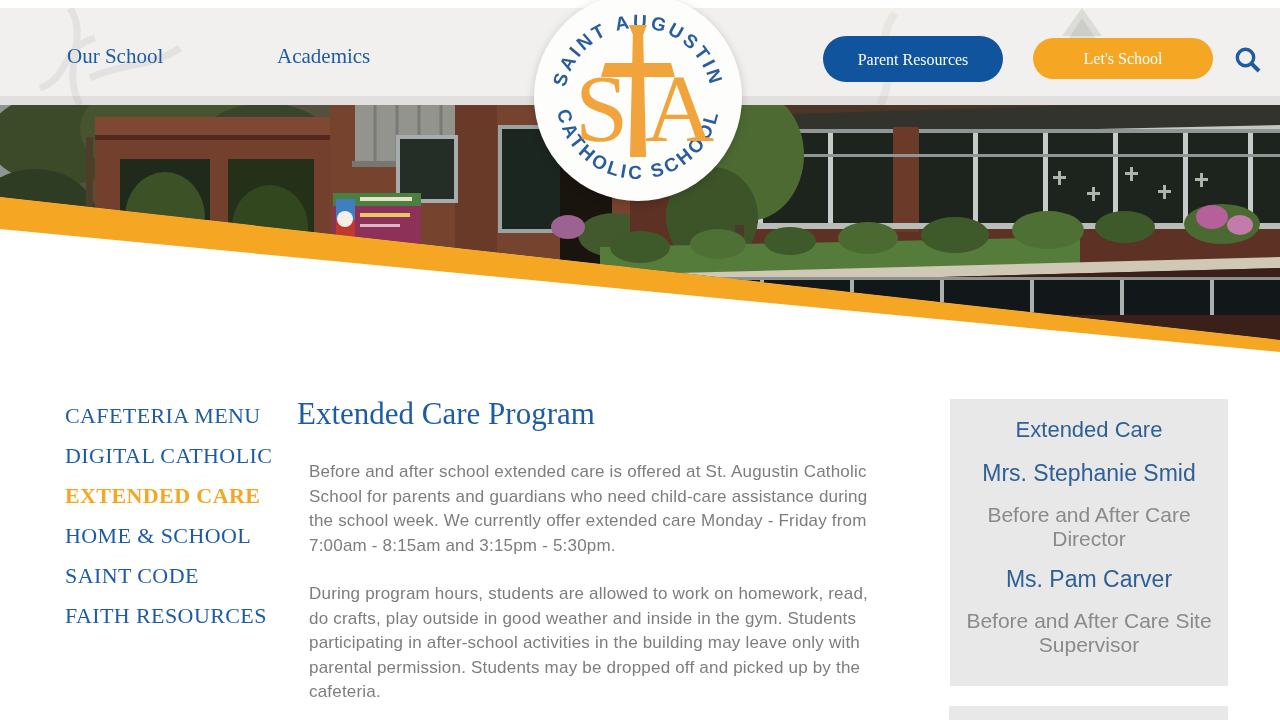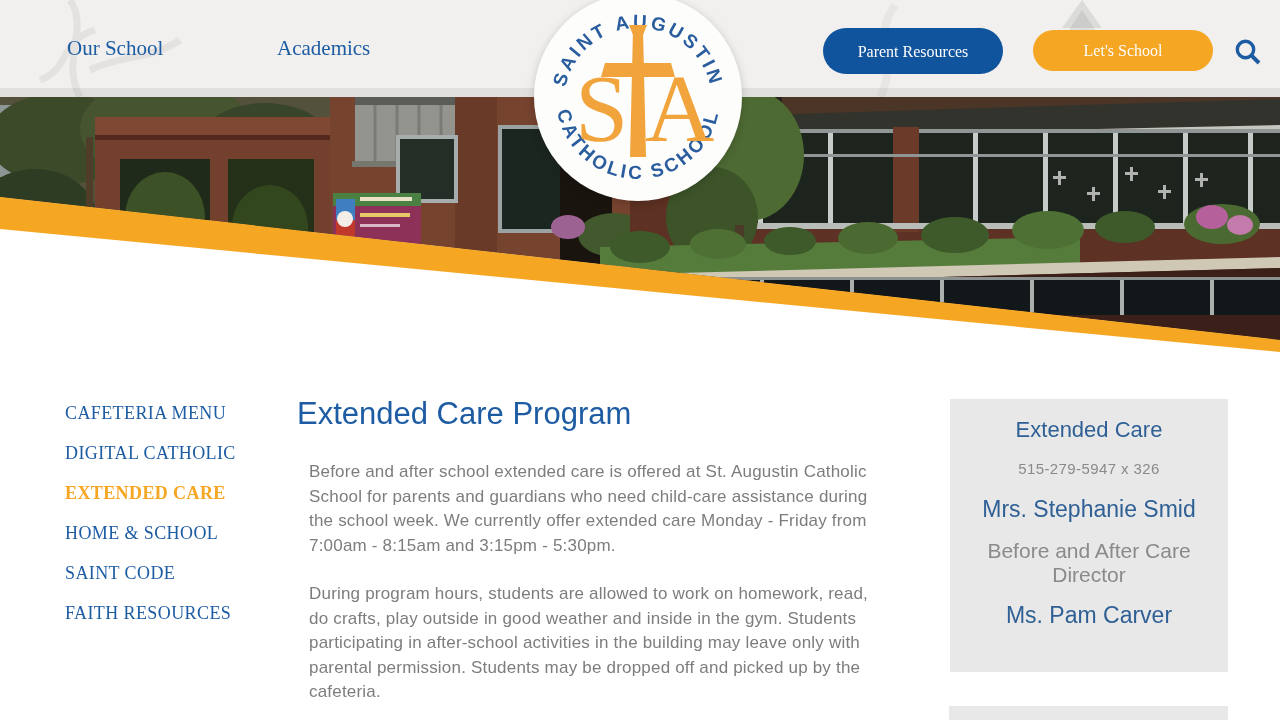--- a/index.html
+++ b/index.html
@@ -1,20 +1,20 @@
 <!DOCTYPE html>
 <html style="--blue: #1d5ca3; --dark-blue: #10549e; --orange: #f5a623; --body-gray: #7d7d7d; --box-bg: #e8e8e8; --box-blue: #2f6095; --header-bg: #f1f0ee;"><head>
 <meta charset="utf-8">
 <style>
   html,body{margin:0;padding:0;}
   .page{position:relative;width:1280px;height:720px;overflow:hidden;background:#fff;
         font-family:"Liberation Sans",sans-serif;}
 
   
-  .site-header{position:absolute;left:0;top:0;width:1280px;height:97px;
+  .site-header{position:absolute;left:0;top:8px;width:1280px;height:97px;
                background:var(--header-bg,#f1f0ee);z-index:3;}
   .header-bg-art{position:absolute;inset:0;pointer-events:none;}
   .nav-link{position:absolute;top:36px;font-family:"Liberation Serif",serif;
             font-size:21px;color:var(--blue,#1d5ca3);cursor:pointer;white-space:nowrap;}
   .nav-our-school{left:67px;}
   .nav-academics{left:277px;}
   .btn{position:absolute;display:flex;align-items:center;justify-content:center;
        text-align:center;font-family:"Liberation Serif",serif;font-size:16px;
        color:#fdfdfd;cursor:pointer;box-sizing:border-box;}
   .btn-parent{left:823px;top:28px;width:180px;height:46px;border-radius:24px;
@@ -25,26 +25,26 @@
 
   
   .logo{position:absolute;left:533px;top:-5px;width:210px;height:210px;z-index:6;cursor:pointer;
         filter:drop-shadow(0 2px 4px rgba(0,0,0,.18));}
 
   
   .hero{position:absolute;left:0;top:97px;width:1280px;height:256px;z-index:1;}
 
   
   .sidebar{position:absolute;left:65px;top:403px;margin:0;padding:0;list-style:none;z-index:2;}
-  .sidebar li{height:40px;font-family:"Liberation Serif",serif;font-size:18px;
+  .sidebar li{height:40px;font-family:"Liberation Serif",serif;font-size:22px;
               letter-spacing:.4px;color:var(--blue,#1d5ca3);cursor:pointer;white-space:nowrap;}
   .sidebar li.active{color:var(--orange,#f5a623);font-weight:bold;}
 
   .article{position:absolute;left:297px;top:396px;width:588px;z-index:2;}
-  .article h1{margin:0 0 28px 0;font-family:Liberation Sans, sans-serif;font-weight:normal;
+  .article h1{margin:0 0 28px 0;font-family:Liberation Serif, serif;font-weight:normal;
               font-size:31px;color:var(--blue,#1d5ca3);}
   .article p{margin:0 0 24px 12px;font-size:17px;line-height:24.5px;letter-spacing:.2px;
              color:var(--body-gray,#7d7d7d);}
 
   .contact-box{position:absolute;left:950px;top:399px;width:278px;min-height:273px;
                background:var(--box-bg,#e8e8e8);text-align:center;box-sizing:border-box;
                padding:18px 14px 14px 14px;z-index:2;}
   .contact-box .box-title{font-size:22px;color:var(--box-blue,#2f6095);margin:0 0 17px 0;}
   .contact-box .box-phone{font-size:15px;color:#8a8a8a;margin:0 0 19px 0;letter-spacing:.4px;}
   .contact-box .person-name{font-size:23px;color:var(--box-blue,#2f6095);margin:0 0 16px 0;}
@@ -234,21 +234,21 @@
   </ul>
 
   <div class="article">
     <h1>Extended Care Program</h1>
     <p>Before and after school extended care is offered at St. Augustin Catholic School for parents and guardians who need child-care assistance during the school week. We currently offer extended care Monday - Friday from 7:00am - 8:15am and 3:15pm - 5:30pm.</p>
     <p>During program hours, students are allowed to work on homework, read, do crafts, play outside in good weather and inside in the gym. Students participating in after-school activities in the building may leave only with parental permission. Students may be dropped off and picked up by the cafeteria.</p>
   </div>
 
   <div class="contact-box">
     <div class="box-title">Extended Care</div>
-    <div class="box-phone">515-279-5947 x 326</div>
     <div class="person-name">Mrs. Stephanie Smid</div>
     <div class="person-role">Before and After Care Director</div>
     <div class="person-name">Ms. Pam Carver</div>
+    <div class="person-role">Before and After Care Site Supervisor</div>
   </div>
 
   <div class="next-widget"></div>
 
 </div>
 
 </body></html>

